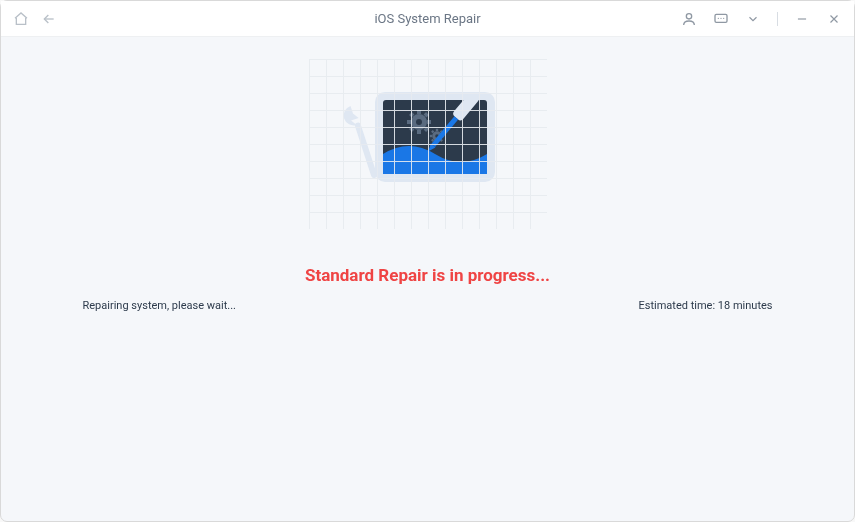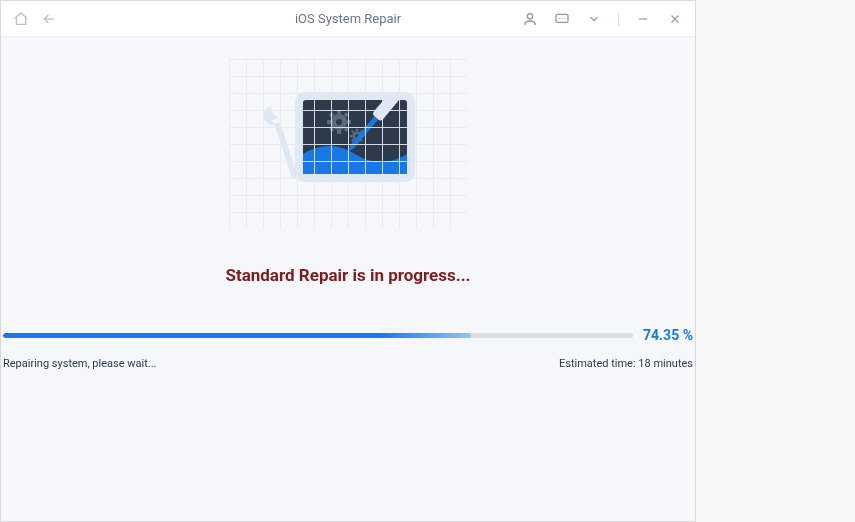--- a/index.html
+++ b/index.html
@@ -4,25 +4,25 @@
   <style>
     * { margin: 0; padding: 0; box-sizing: border-box; }
     body {
       font-family: -apple-system, BlinkMacSystemFont, "Segoe UI", Roboto, sans-serif;
       width: 855px;
       height: 522px;
       background: #f8f8f8;
       overflow: hidden;
     }
     .window {
-      width: 696px;
+      width: 855px;
       height: 522px;
       background: #f5f7fa;
       border: 1px solid #d9d9d9;
-      border-radius: 0;
+      border-radius: 7px;
       display: flex;
       flex-direction: column;
     }
     .titlebar {
       height: 36px;
       background: #ffffff;
       display: flex;
       align-items: center;
       justify-content: space-between;
       padding: 0 12px;
@@ -73,21 +73,21 @@
       width: 238px;
       height: 170px;
       background-image:
         linear-gradient(to right, #e7ebf0 1px, transparent 1px),
         linear-gradient(to bottom, #e7ebf0 1px, transparent 1px);
       background-size: 17px 17px;
       opacity: 0.9;
     }
     .heading {
       margin-top: 36px;
-      color: #7f1d1d;
+      color: #ef4444;
       font-size: 17px;
       font-weight: 700;
     }
     .subtext {
       margin-top: 10px;
       color: #9aa3ad;
       font-size: 11px;
       line-height: 1.5;
       text-align: center;
       max-width: 560px;
@@ -237,26 +237,20 @@
         <g transform="translate(150,24) rotate(40)">
           <rect x="-6" y="-4" width="12" height="30" rx="4" fill="#dfe7f2"></rect>
           <rect x="-2.5" y="26" width="5" height="36" fill="#1a77e6"></rect>
           <polygon points="-3,62 3,62 0,70" fill="#1a77e6"></polygon>
         </g>
       </svg>
     </div>
 
     <div class="heading">Standard Repair is in progress...</div>
 
-    <div class="progress-wrap">
-      <div class="progress-track">
-        <div class="progress-fill" style="width: 74.35%;"></div>
-      </div>
-      <div class="progress-percent">74.35 %</div>
-    </div>
 
     <div class="status-row">
       <span>Repairing system, please wait...</span>
       <span>Estimated time: 18 minutes</span>
     </div>
 
   </div>
 </div>
 
 </body></html>

